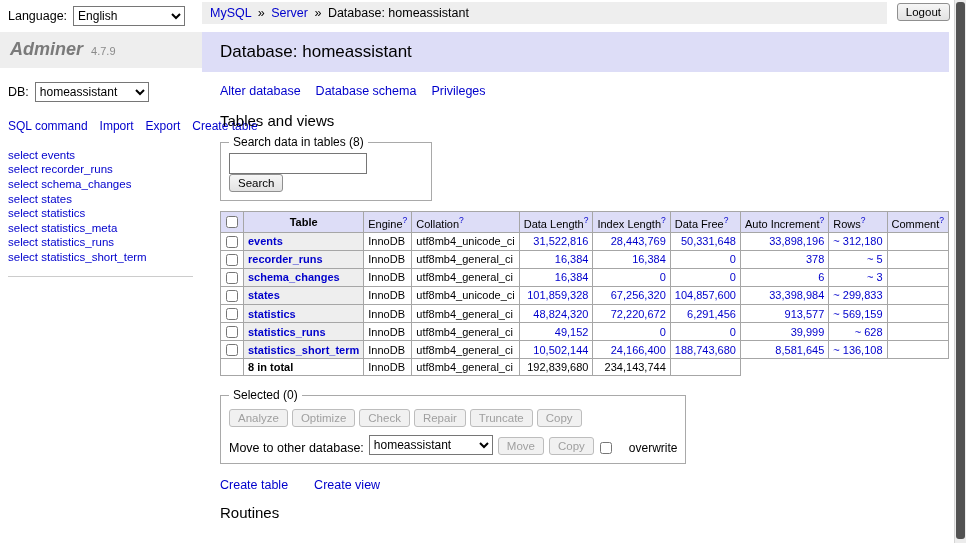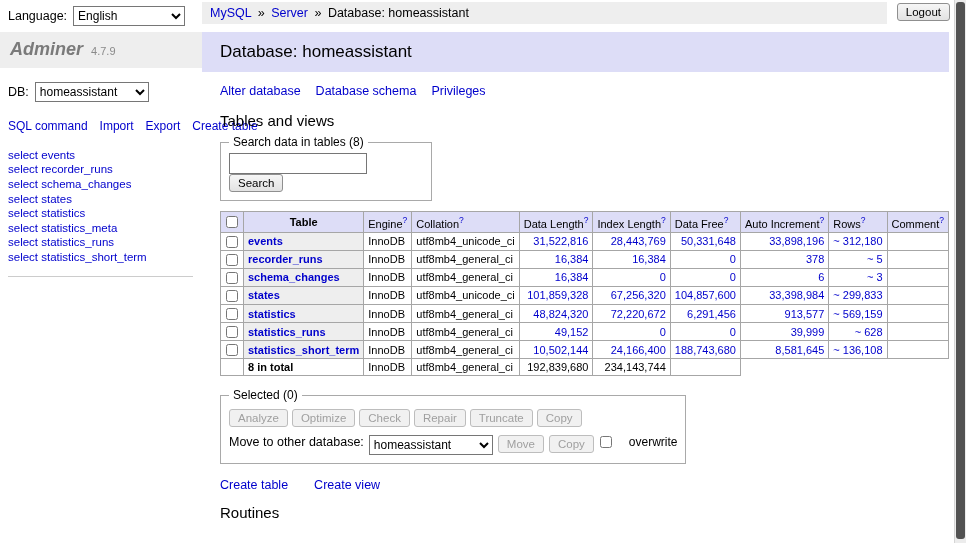--- a/index.html
+++ b/index.html
@@ -70,21 +70,21 @@
   .check-cell { text-align: center; padding: 0 2px; }
   input[type="checkbox"] { width: 12px; height: 12px; margin: 1px; vertical-align: middle; }
   th.name-cell { background: var(--panel-bg, #eee); text-align: left; font-weight: normal; overflow: hidden; }
   .name-cell a { font-weight: bold; }
   td.num { text-align: right; }
   .total-row th { font-weight: bold; text-align: left; background: #fff; }
 
   
   .selected-fieldset { margin-top: 12px; width: 412px; }
   .sel-buttons { display: flex; gap: 4px; margin-top: 3px; }
-  .move-row { margin-top: 8px; display: flex; align-items: flex-start; gap: 5px; font-size: 12.5px; white-space: nowrap; }
+  .move-row { margin-top: 8px; display: flex; align-items: flex-end; gap: 5px; font-size: 12.5px; white-space: nowrap; }
   .move-select { width: 124px; }
   .overwrite-label { display: flex; align-items: center; gap: 16px; font-size: 12px; cursor: pointer; }
 
   .create-links { margin: 14px 0 0; display: flex; gap: 26px; font-size: 12.5px; }
 
   
   .scrollbar { position: absolute; top: 0; right: 0; width: 12px; height: 543px; background: #ececec; border-left: 1px solid #d5d5d5; }
   .scroll-thumb { position: absolute; top: 2px; left: 1px; width: 9px; height: 537px; background: #525252; border-radius: 3px; }
 </style>
 </head>

